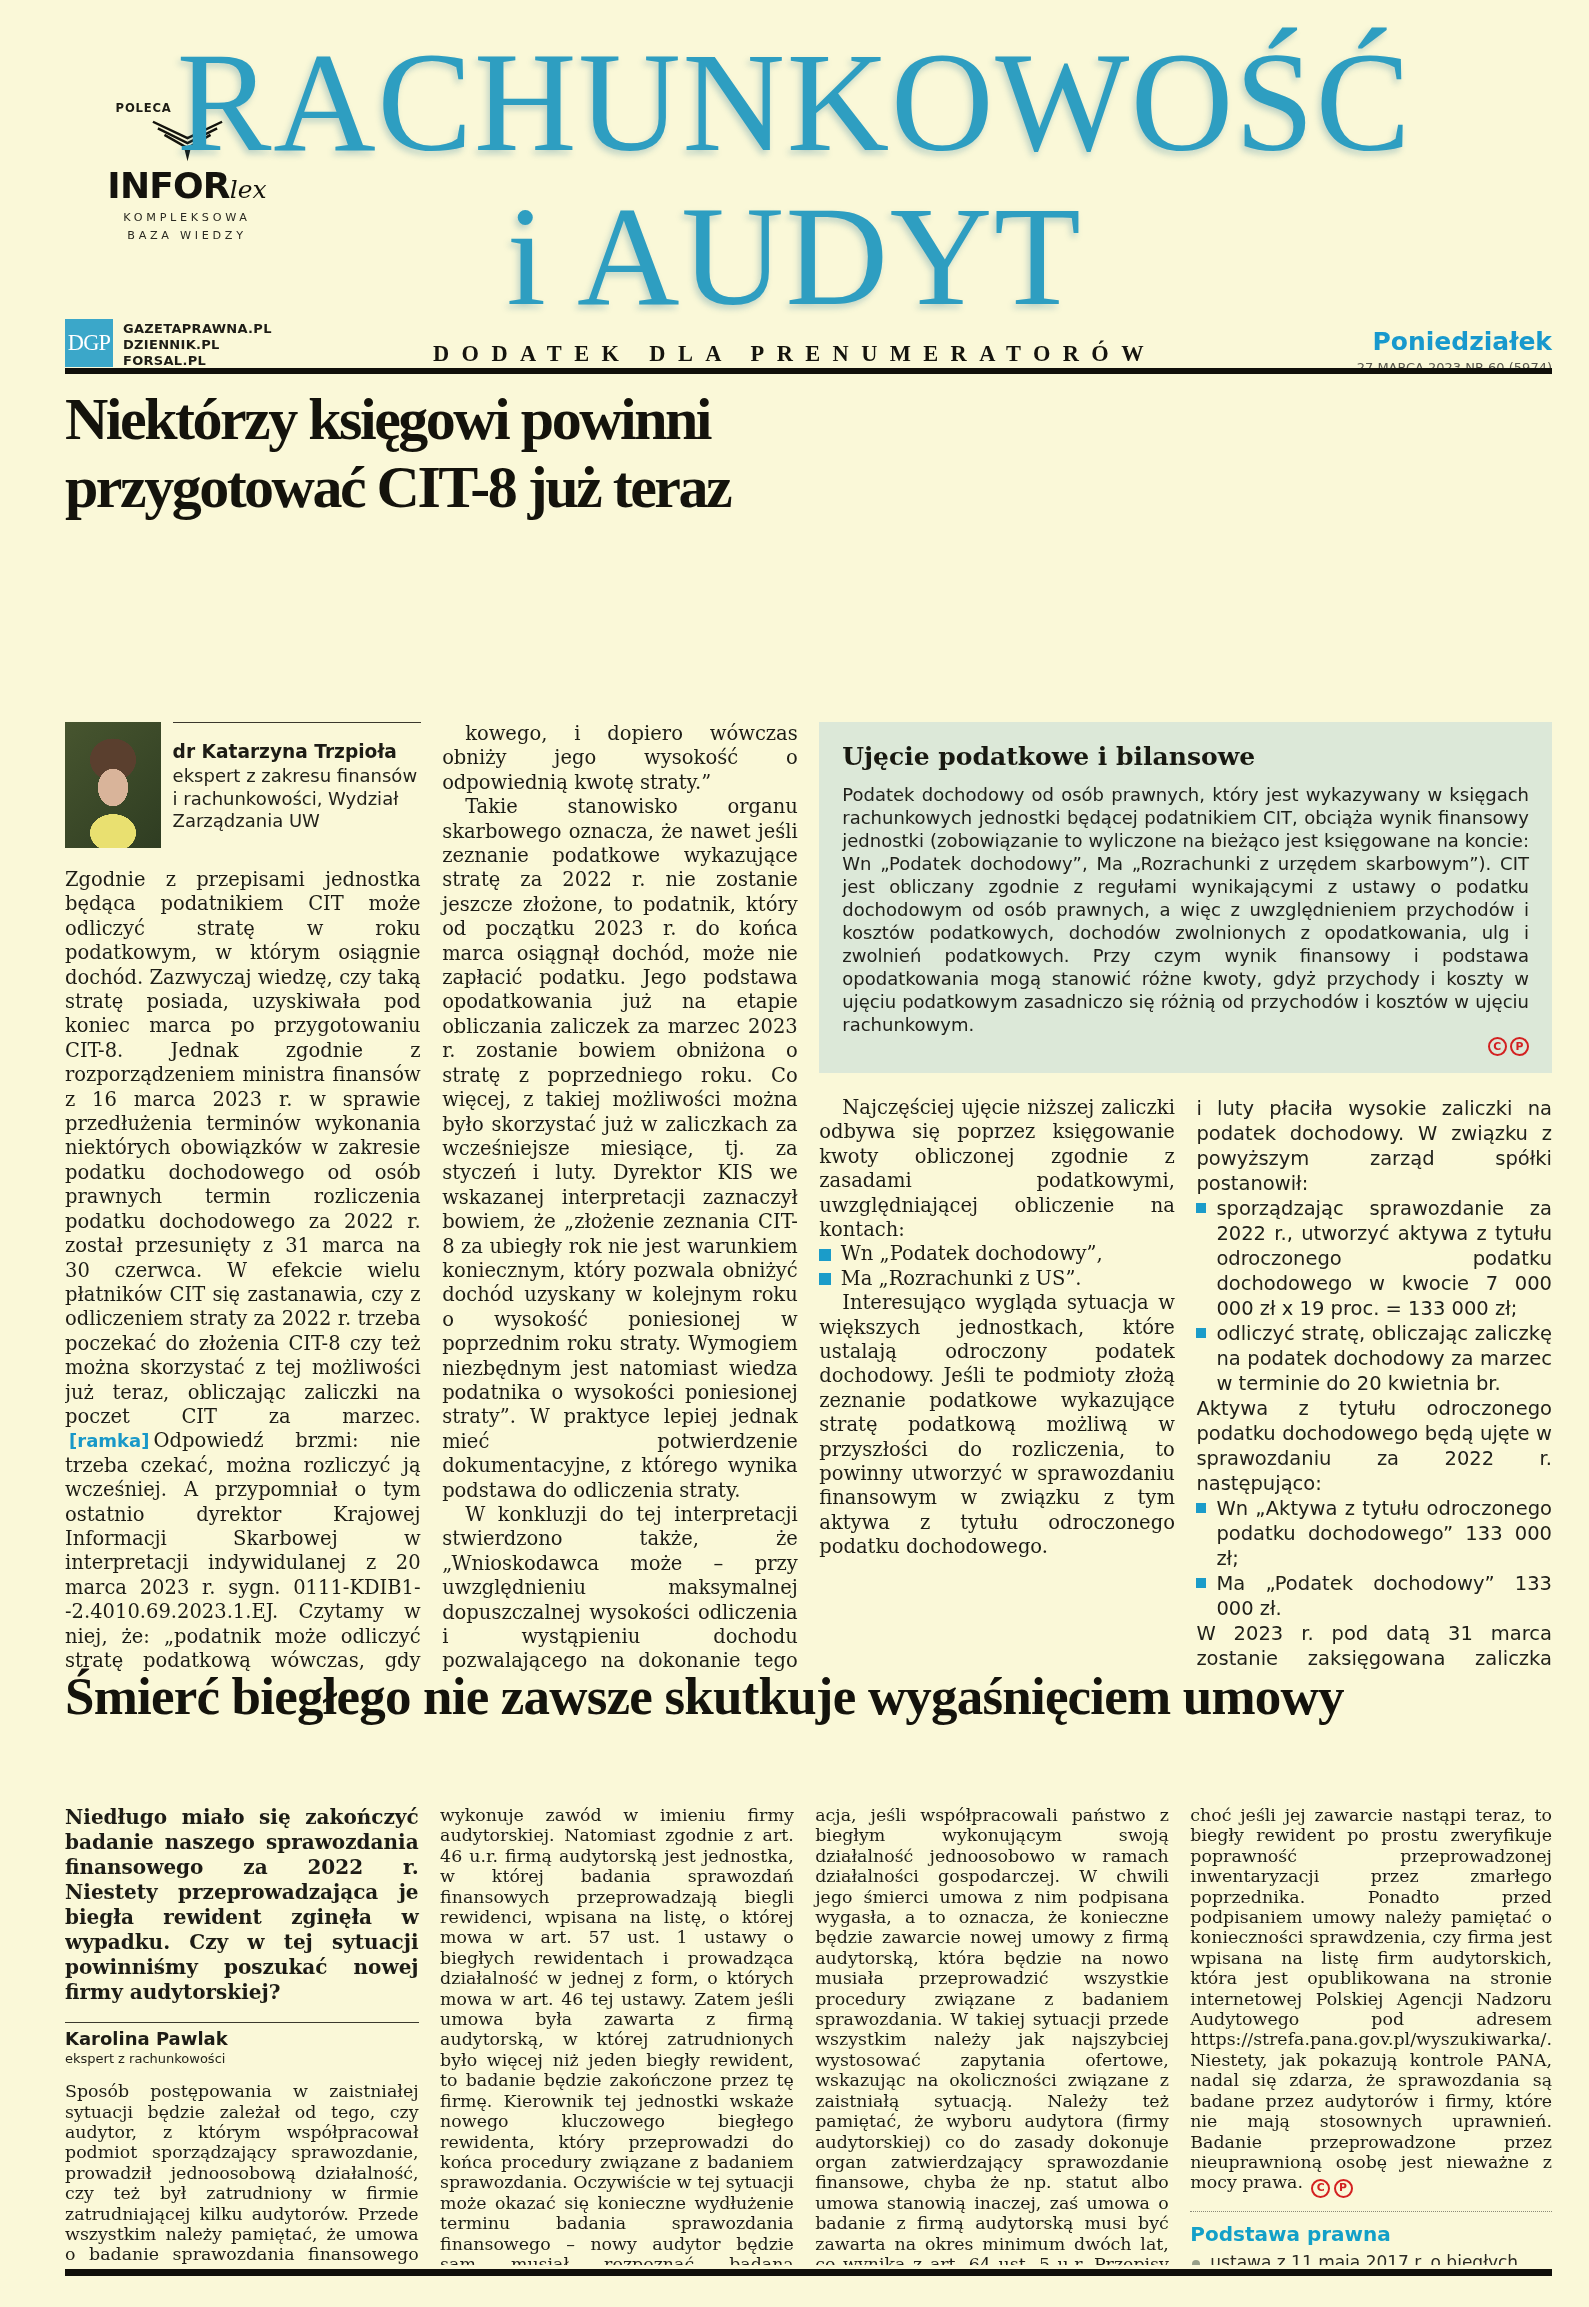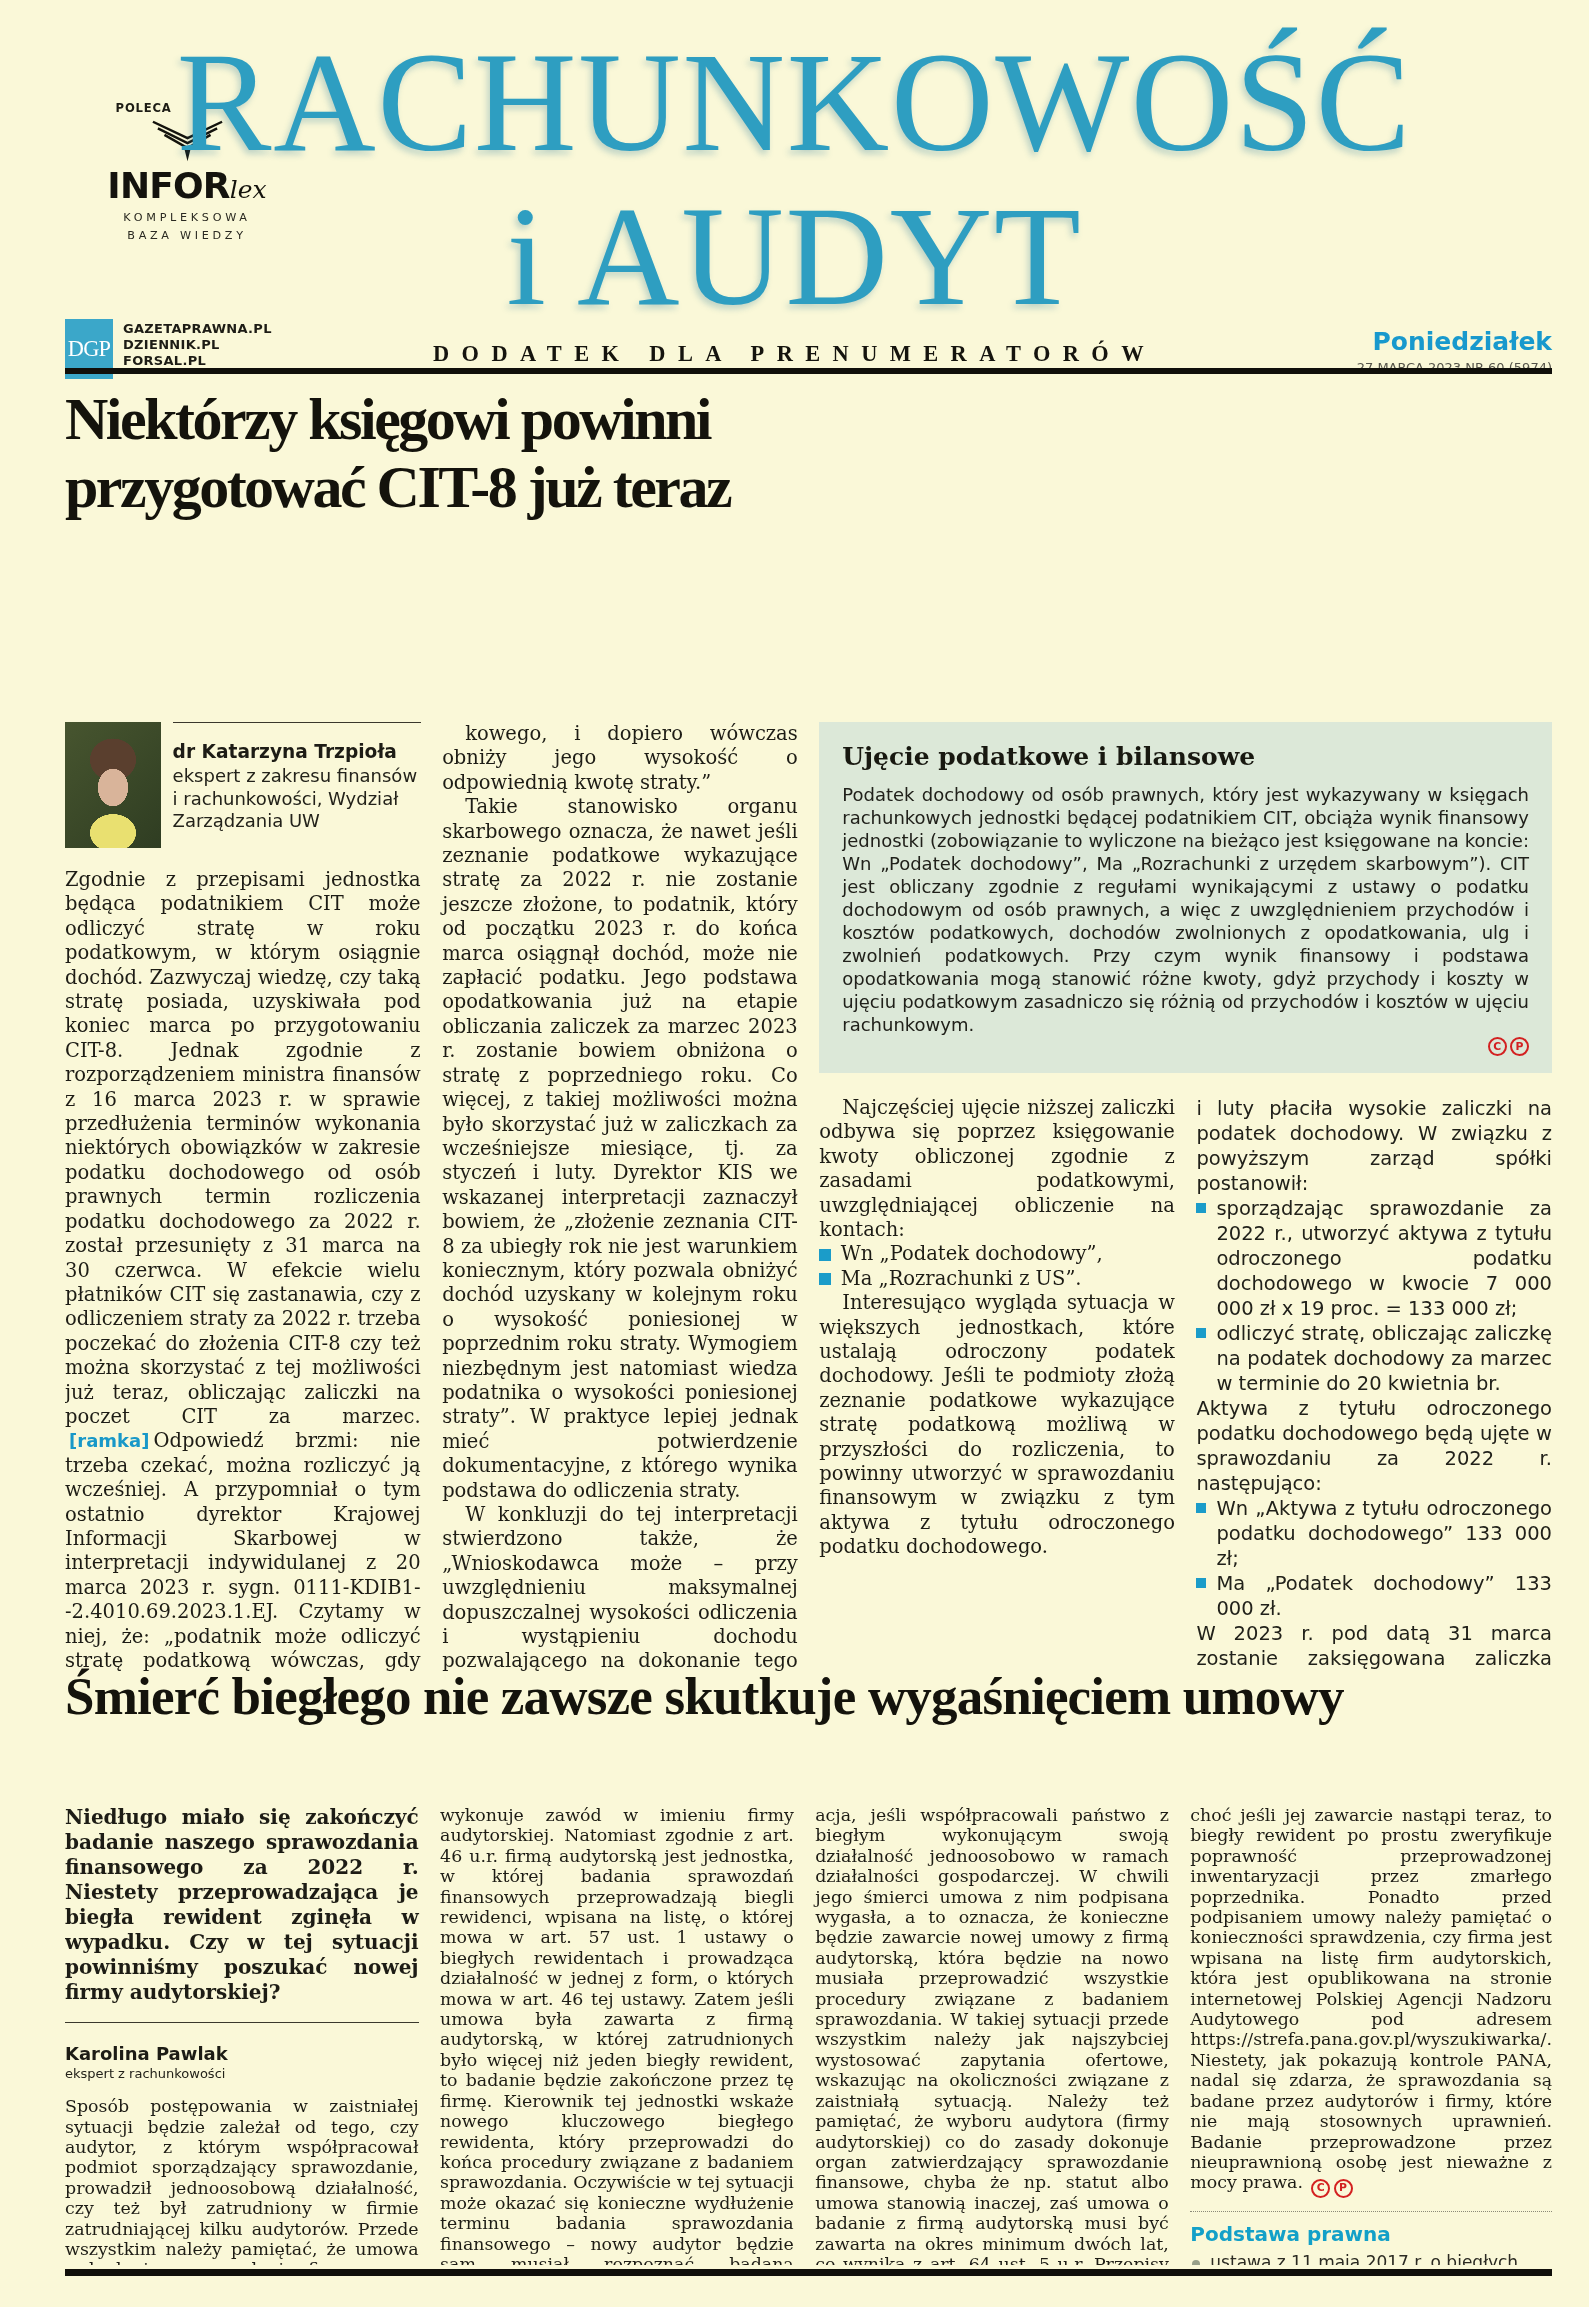--- a/index.html
+++ b/index.html
@@ -20,21 +20,21 @@
     font-family:"Liberation Serif", serif; font-weight:700; font-size:22.4px;
     letter-spacing:12.4px; color:#15140e; }
   .infor { position:absolute; left:104px; top:101px; width:166px; text-align:center;
     font-family:"DejaVu Sans", sans-serif; }
   .infor .poleca { font-size:11.6px; font-weight:700; letter-spacing:0.8px; text-align:left; margin-left:11.6px; }
   .infor .bird { margin:5px auto 1.7px; display:block; }
   .infor .brand { font-size:36px; font-weight:800; letter-spacing:-0.8px; color:#14130d; }
   .infor .brand .lex { font-family:"DejaVu Serif", serif; font-style:italic; font-weight:400; font-size:25px; letter-spacing:0; }
   .infor .tag { font-size:11.2px; letter-spacing:3.7px; color:#2a2921; margin-top:5px; }
   .dgp { position:absolute; left:65px; top:319px; display:flex; align-items:flex-start; }
-  .dgp-box { width:48px; height:60px; background:#3ba7c9; color:#fff; display:flex;
+  .dgp-box { width:48px; height:48px; background:#3ba7c9; color:#fff; display:flex;
     align-items:center; justify-content:center; font-family:"Liberation Serif", serif;
     font-size:22.4px; letter-spacing:-0.8px; }
   .dgp-sites { margin-left:10px; font-family:"DejaVu Sans", sans-serif; font-weight:700;
     font-size:13px; line-height:16px; letter-spacing:0.3px; padding-top:1.7px; }
   .datebox { position:absolute; right:37px; top:327px; text-align:right;
     font-family:"DejaVu Sans", sans-serif; }
   .datebox .day { color:#1899cd; font-size:25px; font-weight:700; }
   .datebox .issue { font-size:13px; color:#55544a; margin-top:4.1px; }
   .rule-black-top { position:absolute; left:65px; right:37px; top:368px; height:5.8px; background:#100f0a; }
   .rule-black-bottom { position:absolute; left:65px; right:37px; top:2269px; height:6.6px; background:#100f0a; }
@@ -105,21 +105,21 @@
     font-size:10.8px; display:inline-flex; align-items:center; justify-content:center; background:transparent; }
 
   
   .a2-head { position:absolute; left:65px; right:37px; top:1666px;
     font-family:"Liberation Serif", serif; font-weight:700; font-size:53px;
     letter-spacing:-0.8px; color:#14130c; white-space:nowrap; }
   .a2-grid { position:absolute; left:65px; right:37px; top:1805px; height:460px;
     display:grid; grid-template-columns:repeat(4,1fr); column-gap:21.5px; overflow:hidden; }
   .a2 p { font-size:17.4px; line-height:20.4px; text-align:justify; hyphens:auto; }
   .a2 .lead { font-weight:700; font-size:20px; line-height:25px; }
-  .byline2 { border-top:1.7px solid #3a382c; margin-top:16.6px; padding-top:20px; margin-bottom:15px;
+  .byline2 { border-top:1.7px solid #3a382c; margin-top:16.6px; padding-top:5px; margin-bottom:15px;
     font-family:"DejaVu Sans", sans-serif; }
   .byline2 .nm { font-size:18px; font-weight:700; }
   .byline2 .rl { font-size:13px; margin-top:2.5px; color:#23221a; }
   .a2 .legal { margin-top:13.2px; }
 </style>
 </head>
 <body>
 
 <div class="page">
 

